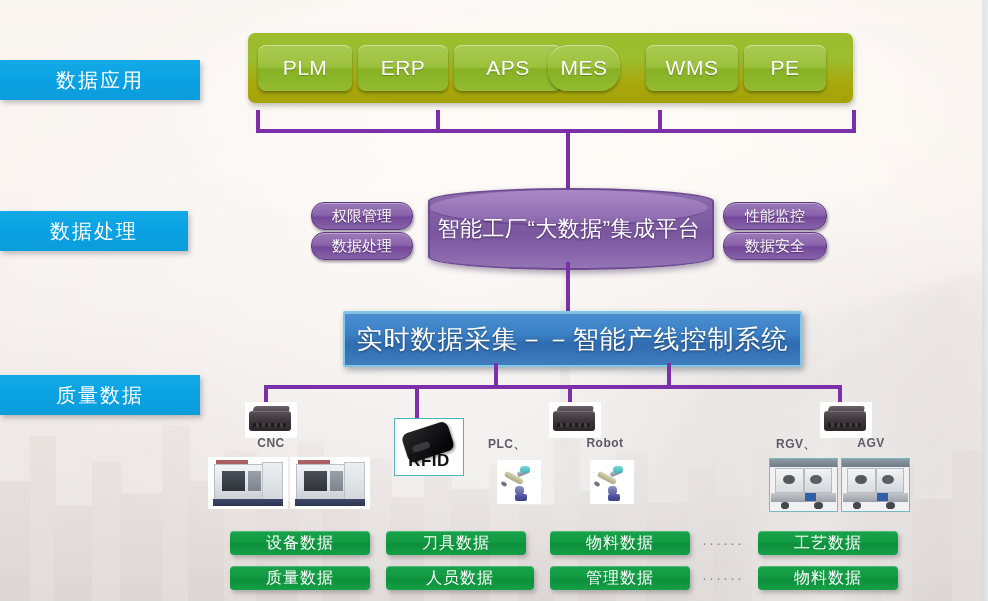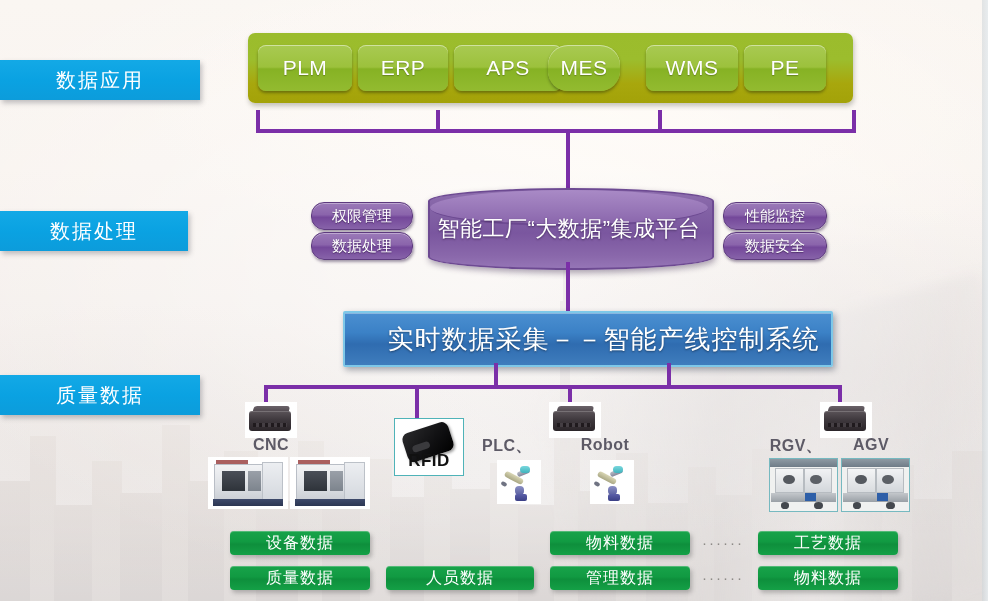--- a/index.html
+++ b/index.html
@@ -118,21 +118,21 @@
   .ctrl-ico .shell:after{
     content:"";position:absolute;left:4px;top:12px;width:34px;height:4px;
     background:repeating-linear-gradient(90deg,#1b1619 0 3px, #474146 3px 6px);
     opacity:.85;
   }
   .ctrl-ico .top{
     position:absolute;left:8px;top:4px;width:36px;height:9px;border-radius:3px 3px 0 0;
     background:linear-gradient(180deg,#6a6268,#433c42);transform:skewX(-14deg);
   }
   .devlabel{
-    position:absolute;font-size:16px;font-weight:bold;color:#5d5a66;
+    position:absolute;font-size:12px;font-weight:bold;color:#5d5a66;
     text-align:center;letter-spacing:.5px;
   }
   .rfid-card{
     position:absolute;background:#ffffff;border:1px solid #4fb3b8;padding-left:12px;
   }
   .rfid-tag{
     position:absolute;left:9px;top:8px;width:48px;height:30px;border-radius:7px;
     background:linear-gradient(145deg,#2a2a2c 0%,#111113 55%,#000 100%);
     transform:rotate(-18deg);
     box-shadow:1px 2px 3px rgba(0,0,0,.4);
@@ -300,21 +300,21 @@
 
   <div class="pill" style="left:723px;top:202px;width:102px;">
     <span>性能监控</span>
   </div>
   <div class="pill" style="left:723px;top:232px;width:102px;">
     <span>数据安全</span>
   </div>
 
   <div class="conn v" style="left:566px;top:262px;height:52px;"></div>
 
-  <div class="blue-bar" style="left:343px;top:311px;width:455px;height:52px;line-height:52px;padding-left:31px;">
+  <div class="blue-bar" style="left:343px;top:311px;width:455px;height:52px;line-height:52px;">
     <span>实时数据采集－－智能产线控制系统</span>
   </div>
 
   <div class="conn v" style="left:494px;top:363px;height:24px;"></div>
   <div class="conn v" style="left:667px;top:363px;height:24px;"></div>
   <div class="conn h" style="left:264px;top:385px;width:578px;"></div>
   <div class="conn v" style="left:264px;top:385px;height:25px;"></div>
   <div class="conn v" style="left:415px;top:385px;height:34px;"></div>
   <div class="conn v" style="left:568px;top:385px;height:25px;"></div>
   <div class="conn v" style="left:838px;top:385px;height:25px;"></div>
@@ -400,20 +400,23 @@
       <div class="hole2"></div>
       <div class="deck"></div>
     <div class="blue"></div>
       <div class="wheel"></div>
       <div class="wheel2"></div>
   </div>
 
   <div class="data-box" style="left:230px;top:531px;width:140px;">
     <span>设备数据</span>
   </div>
+  <div class="data-box" style="left:386px;top:531px;width:140px;">
+    <span>刀具数据</span>
+  </div>
   <div class="data-box" style="left:550px;top:531px;width:140px;">
     <span>物料数据</span>
   </div>
   <div class="dots" style="left:696px;top:531px;width:54px;">······</div>
   <div class="data-box" style="left:758px;top:531px;width:140px;">
     <span>工艺数据</span>
   </div>
 
   <div class="data-box" style="left:230px;top:566px;width:140px;">
     <span>质量数据</span>

